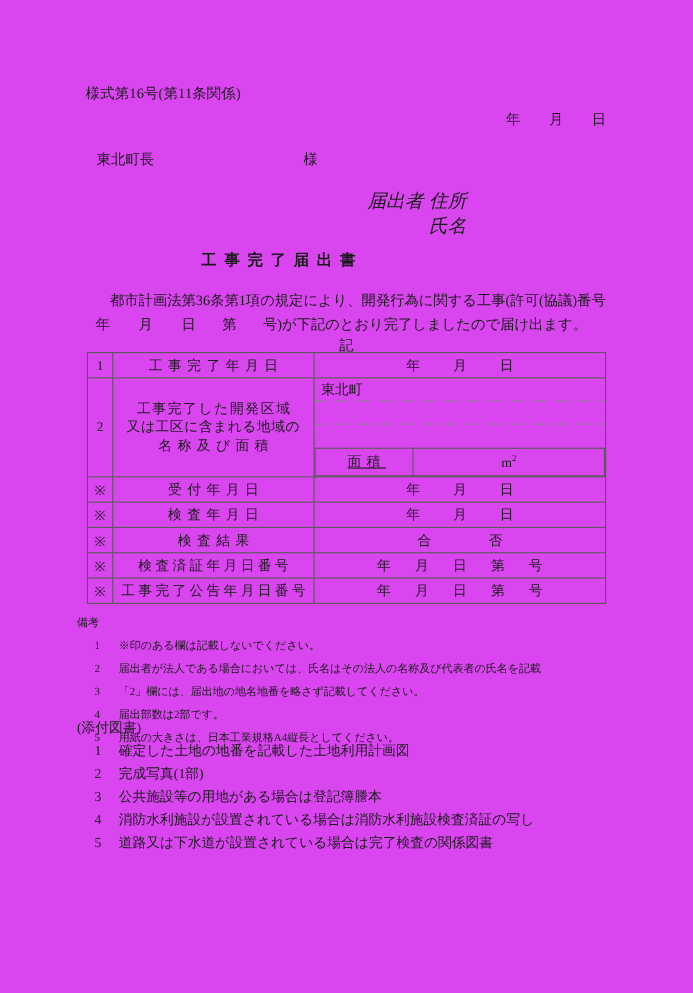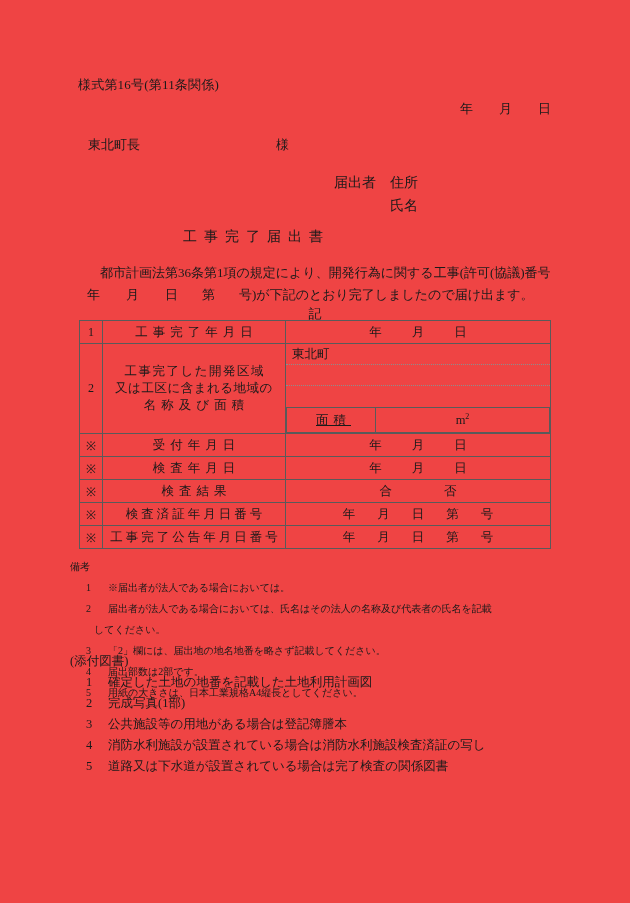--- a/index.html
+++ b/index.html
@@ -8,21 +8,21 @@
     background: #ffffff;
   }
   body {
     font-family: "Liberation Serif", "DejaVu Serif", serif;
     color: #1a1a1a;
   }
   .page {
     position: relative;
     width: 630px;
     height: 903px;
-    background: #ef4444;
+    background: #d946ef;
     box-sizing: border-box;
     overflow: hidden;
   }
   .form-no {
     position: absolute;
     left: 78px;
     top: 76px;
     font-size: 13px;
     letter-spacing: 0.2px;
     white-space: nowrap;
@@ -42,34 +42,36 @@
     left: 88px;
     top: 136px;
     font-size: 13px;
     white-space: nowrap;
   }
   .addressee .gap { display: inline-block; width: 136px; }
   .submitter {
     position: absolute;
     left: 334px;
     top: 171px;
-    font-size: 14px;
+    font-size: 17px;
     line-height: 23px;
+    font-style: italic;
   }
   .submitter .lbl { display: inline-block; width: 56px; }
   .submitter .row2 { padding-left: 56px; }
   .doc-title {
     position: absolute;
     left: 0;
     top: 228px;
     width: 506px;
     text-align: center;
     font-size: 14px;
     letter-spacing: 7px;
     text-indent: 7px;
+    font-weight: bold;
   }
   .body-text {
     position: absolute;
     left: 87px;
     top: 262px;
     width: 478px;
     font-size: 13px;
     line-height: 22px;
   }
   .body-text .ind { padding-left: 13px; }
@@ -286,27 +288,26 @@
           <span>年</span><span class="s"></span><span>月</span><span class="s"></span><span>日</span><span class="s"></span><span>第</span><span class="s"></span><span>号</span>
         </td>
       </tr>
     </tbody>
   </table>
 
   <div class="notes">
     <div class="head">備考</div>
     <div class="note-item">
       <span class="n">1</span>
-        <span class="t">※届出者が法人である場合においては。</span>
+        <span class="t">※印のある欄は記載しないでください。</span>
     </div>
     <div class="note-item">
       <span class="n">2</span>
         <span class="t">届出者が法人である場合においては、氏名はその法人の名称及び代表者の氏名を記載</span>
     </div>
-    <div class="note-cont">してください。</div>
     <div class="note-item">
       <span class="n">3</span>
         <span class="t">「2」欄には、届出地の地名地番を略さず記載してください。</span>
     </div>
     <div class="note-item">
       <span class="n">4</span>
         <span class="t">届出部数は2部です。</span>
     </div>
     <div class="note-item">
       <span class="n">5</span>

